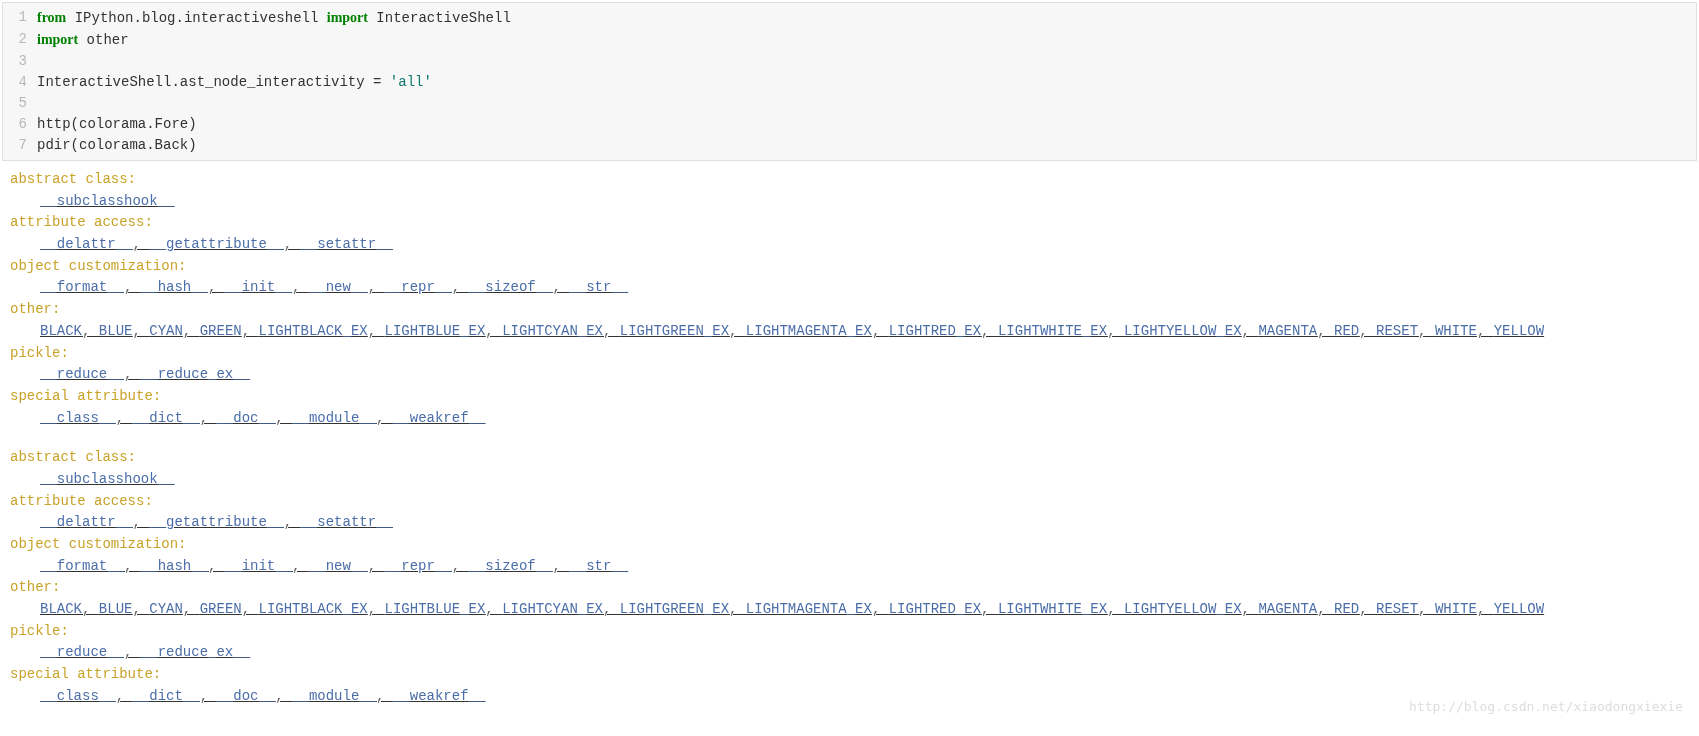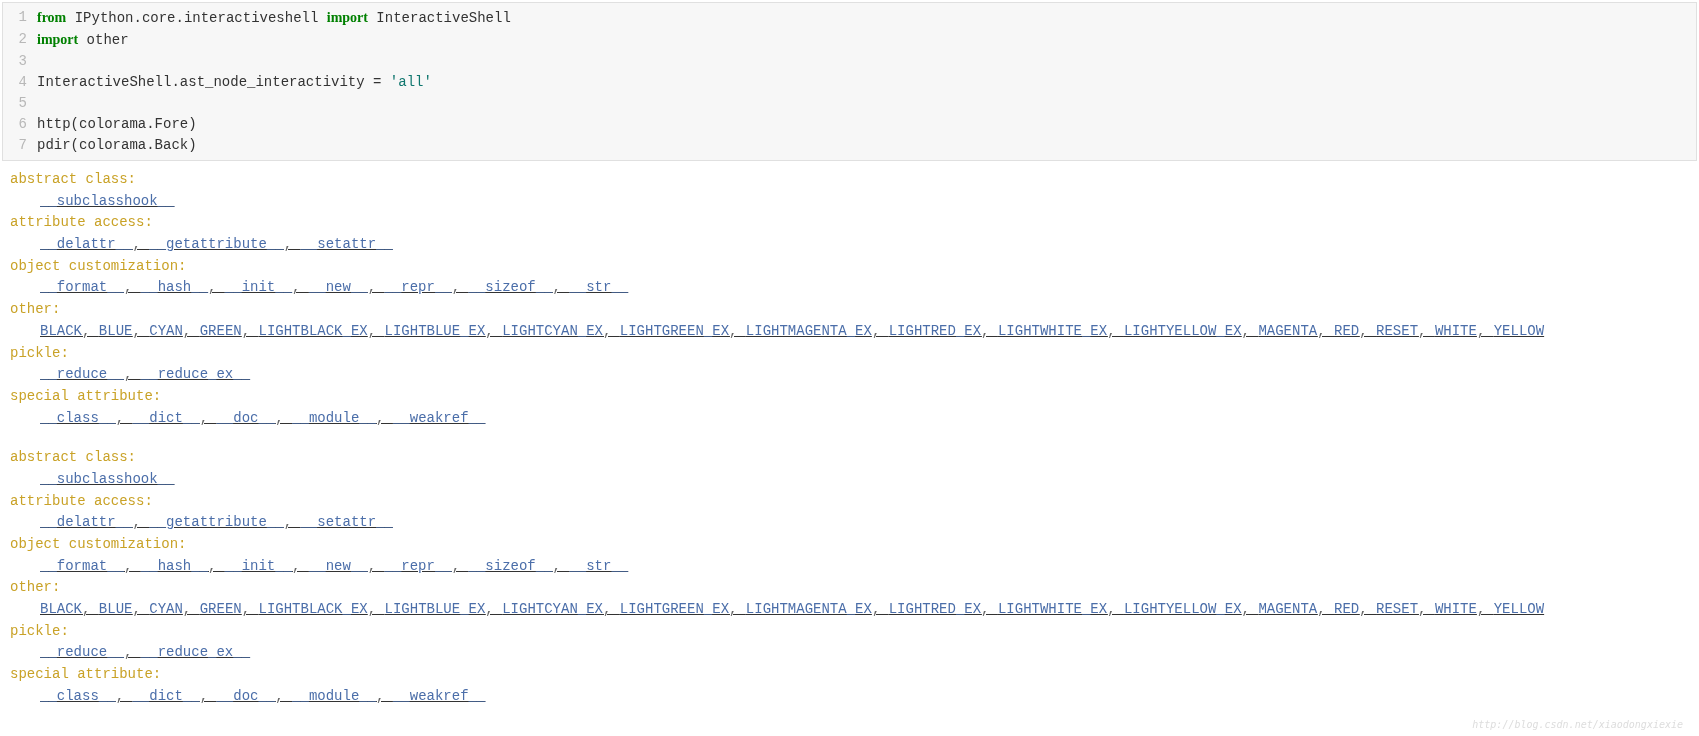--- a/index.html
+++ b/index.html
@@ -42,34 +42,33 @@
     line-height: 1.55;
   }
   .cat { color: #c9a227; display: inline; }
   .items { color: #4b6ea9; }
   .indent { padding-left: 30px; display: block; text-decoration: underline; }
   .sep { color: #666; }
   .block { margin-top: 2px; }
   .block:first-child { margin-top: 0; }
   .watermark {
     position: fixed;
-    bottom: 4px;
+    bottom: 20px;
     right: 16px;
     color: #ddd;
     font-family: Consolas, monospace;
-    font-size: 10px;
+    font-size: 13px;
     pointer-events: none;
-    font-style: italic;
   }
 </style>
 </head>
 <body>
 
 <div class="code-block" id="code-cell">
-    <div class="code-line"><span class="gutter">1</span><span class="code"><span class="kw">from</span><span> IPython.core.interactiveshell </span><span class="kw">import</span><span> InteractiveShell</span></span></div>
+    <div class="code-line"><span class="gutter">1</span><span class="code"><span class="kw">from</span><span> IPython.blog.interactiveshell </span><span class="kw">import</span><span> InteractiveShell</span></span></div>
     <div class="code-line"><span class="gutter">2</span><span class="code"><span class="kw">import</span><span> other</span></span></div>
     <div class="code-line"><span class="gutter">3</span><span class="code"></span></div>
     <div class="code-line"><span class="gutter">4</span><span class="code"><span>InteractiveShell.ast_node_interactivity = </span><span class="str">'all'</span></span></div>
     <div class="code-line"><span class="gutter">5</span><span class="code"></span></div>
     <div class="code-line"><span class="gutter">6</span><span class="code"><span>http(colorama.Fore)</span></span></div>
     <div class="code-line"><span class="gutter">7</span><span class="code"><span>pdir(colorama.Back)</span></span></div>
   </div>
 
 <div class="output" id="output-area"><div class="block"><div><span class="cat">abstract class:</span></div><span class="indent"><span class="items">__subclasshook__</span></span><div><span class="cat">attribute access:</span></div><span class="indent"><span class="items">__delattr__</span><span class="sep">, </span><span class="items">__getattribute__</span><span class="sep">, </span><span class="items">__setattr__</span></span><div><span class="cat">object customization:</span></div><span class="indent"><span class="items">__format__</span><span class="sep">, </span><span class="items">__hash__</span><span class="sep">, </span><span class="items">__init__</span><span class="sep">, </span><span class="items">__new__</span><span class="sep">, </span><span class="items">__repr__</span><span class="sep">, </span><span class="items">__sizeof__</span><span class="sep">, </span><span class="items">__str__</span></span><div><span class="cat">other:</span></div><span class="indent"><span class="items">BLACK</span><span class="sep">, </span><span class="items">BLUE</span><span class="sep">, </span><span class="items">CYAN</span><span class="sep">, </span><span class="items">GREEN</span><span class="sep">, </span><span class="items">LIGHTBLACK_EX</span><span class="sep">, </span><span class="items">LIGHTBLUE_EX</span><span class="sep">, </span><span class="items">LIGHTCYAN_EX</span><span class="sep">, </span><span class="items">LIGHTGREEN_EX</span><span class="sep">, </span><span class="items">LIGHTMAGENTA_EX</span><span class="sep">, </span><span class="items">LIGHTRED_EX</span><span class="sep">, </span><span class="items">LIGHTWHITE_EX</span><span class="sep">, </span><span class="items">LIGHTYELLOW_EX</span><span class="sep">, </span><span class="items">MAGENTA</span><span class="sep">, </span><span class="items">RED</span><span class="sep">, </span><span class="items">RESET</span><span class="sep">, </span><span class="items">WHITE</span><span class="sep">, </span><span class="items">YELLOW</span></span><div><span class="cat">pickle:</span></div><span class="indent"><span class="items">__reduce__</span><span class="sep">, </span><span class="items">__reduce_ex__</span></span><div><span class="cat">special attribute:</span></div><span class="indent"><span class="items">__class__</span><span class="sep">, </span><span class="items">__dict__</span><span class="sep">, </span><span class="items">__doc__</span><span class="sep">, </span><span class="items">__module__</span><span class="sep">, </span><span class="items">__weakref__</span></span></div><div class="block" style="margin-top: 18px;"><div><span class="cat">abstract class:</span></div><span class="indent"><span class="items">__subclasshook__</span></span><div><span class="cat">attribute access:</span></div><span class="indent"><span class="items">__delattr__</span><span class="sep">, </span><span class="items">__getattribute__</span><span class="sep">, </span><span class="items">__setattr__</span></span><div><span class="cat">object customization:</span></div><span class="indent"><span class="items">__format__</span><span class="sep">, </span><span class="items">__hash__</span><span class="sep">, </span><span class="items">__init__</span><span class="sep">, </span><span class="items">__new__</span><span class="sep">, </span><span class="items">__repr__</span><span class="sep">, </span><span class="items">__sizeof__</span><span class="sep">, </span><span class="items">__str__</span></span><div><span class="cat">other:</span></div><span class="indent"><span class="items">BLACK</span><span class="sep">, </span><span class="items">BLUE</span><span class="sep">, </span><span class="items">CYAN</span><span class="sep">, </span><span class="items">GREEN</span><span class="sep">, </span><span class="items">LIGHTBLACK_EX</span><span class="sep">, </span><span class="items">LIGHTBLUE_EX</span><span class="sep">, </span><span class="items">LIGHTCYAN_EX</span><span class="sep">, </span><span class="items">LIGHTGREEN_EX</span><span class="sep">, </span><span class="items">LIGHTMAGENTA_EX</span><span class="sep">, </span><span class="items">LIGHTRED_EX</span><span class="sep">, </span><span class="items">LIGHTWHITE_EX</span><span class="sep">, </span><span class="items">LIGHTYELLOW_EX</span><span class="sep">, </span><span class="items">MAGENTA</span><span class="sep">, </span><span class="items">RED</span><span class="sep">, </span><span class="items">RESET</span><span class="sep">, </span><span class="items">WHITE</span><span class="sep">, </span><span class="items">YELLOW</span></span><div><span class="cat">pickle:</span></div><span class="indent"><span class="items">__reduce__</span><span class="sep">, </span><span class="items">__reduce_ex__</span></span><div><span class="cat">special attribute:</span></div><span class="indent"><span class="items">__class__</span><span class="sep">, </span><span class="items">__dict__</span><span class="sep">, </span><span class="items">__doc__</span><span class="sep">, </span><span class="items">__module__</span><span class="sep">, </span><span class="items">__weakref__</span></span></div></div>
 

